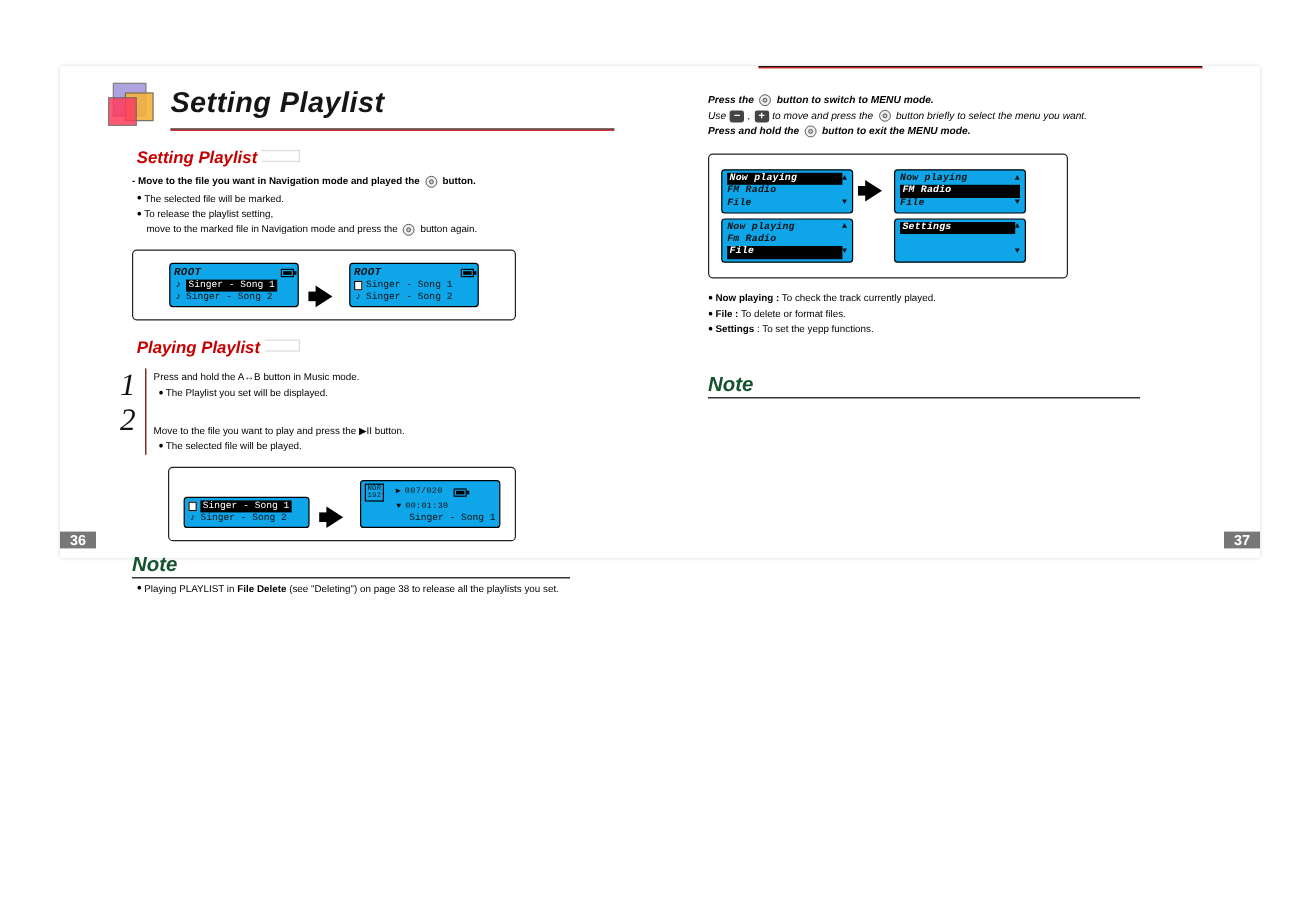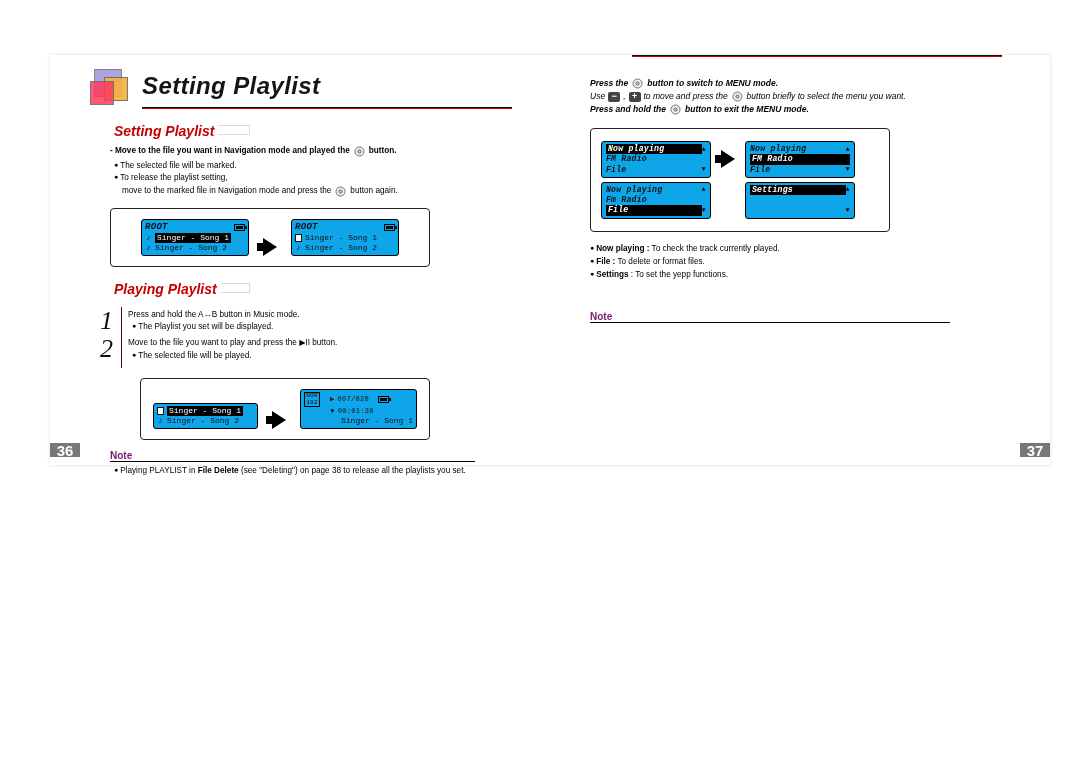--- a/index.html
+++ b/index.html
@@ -223,34 +223,35 @@
     padding: 0 8px 4px 2px;
     color: #111;
   }
   .step-text {
     font-size: 8.2px;
     line-height: 1.5;
     padding-top: 2px;
   }
   
   .note-title {
-    color: #701a75;
-    font-weight: 700;
-    font-size: 10px;
+    color: #14532d;
+    font-style: italic;
+    font-weight: 700;
+    font-size: 17px;
     margin-left: 20px;
     margin-top: 10px;
   }
   .page-num {
     position: absolute;
     bottom: 8px;
     width: 30px;
     height: 14px;
     background: #777;
     color: #fff;
-    font-size: 15px;
+    font-size: 12px;
     font-weight: 700;
     display: flex;
     align-items: center;
     justify-content: center;
   }
   .page.left .page-num { left: 0; }
   .page.right .page-num { right: 0; }
   
   .menu-grid {
     margin: 12px 0 0 10px;
@@ -408,21 +409,21 @@
     </div>
 
     <div class="steps">
       <div class="step-col">
         <span>1</span>
           <span>2</span>
       </div>
       <div class="step-text">
         <div>Press and hold the A↔B button in Music mode.</div>
         <div class="bullet">The Playlist you set will be displayed.</div>
-        <div class="bold" style="margin-top:4px;">Move to the file you want to play and press the ▶II button.</div>
+        <div class="bold" style="margin-top:20px;">Move to the file you want to play and press the ▶II button.</div>
         <div class="bullet">The selected file will be played.</div>
       </div>
     </div>
 
     <div class="lcd-group" style="margin-left:50px; width:290px;">
       <div class="lcd">
         <div class="line">
             <span class="file-icon"></span>
             <span class="sel">Singer - Song 1</span>
           </div>

